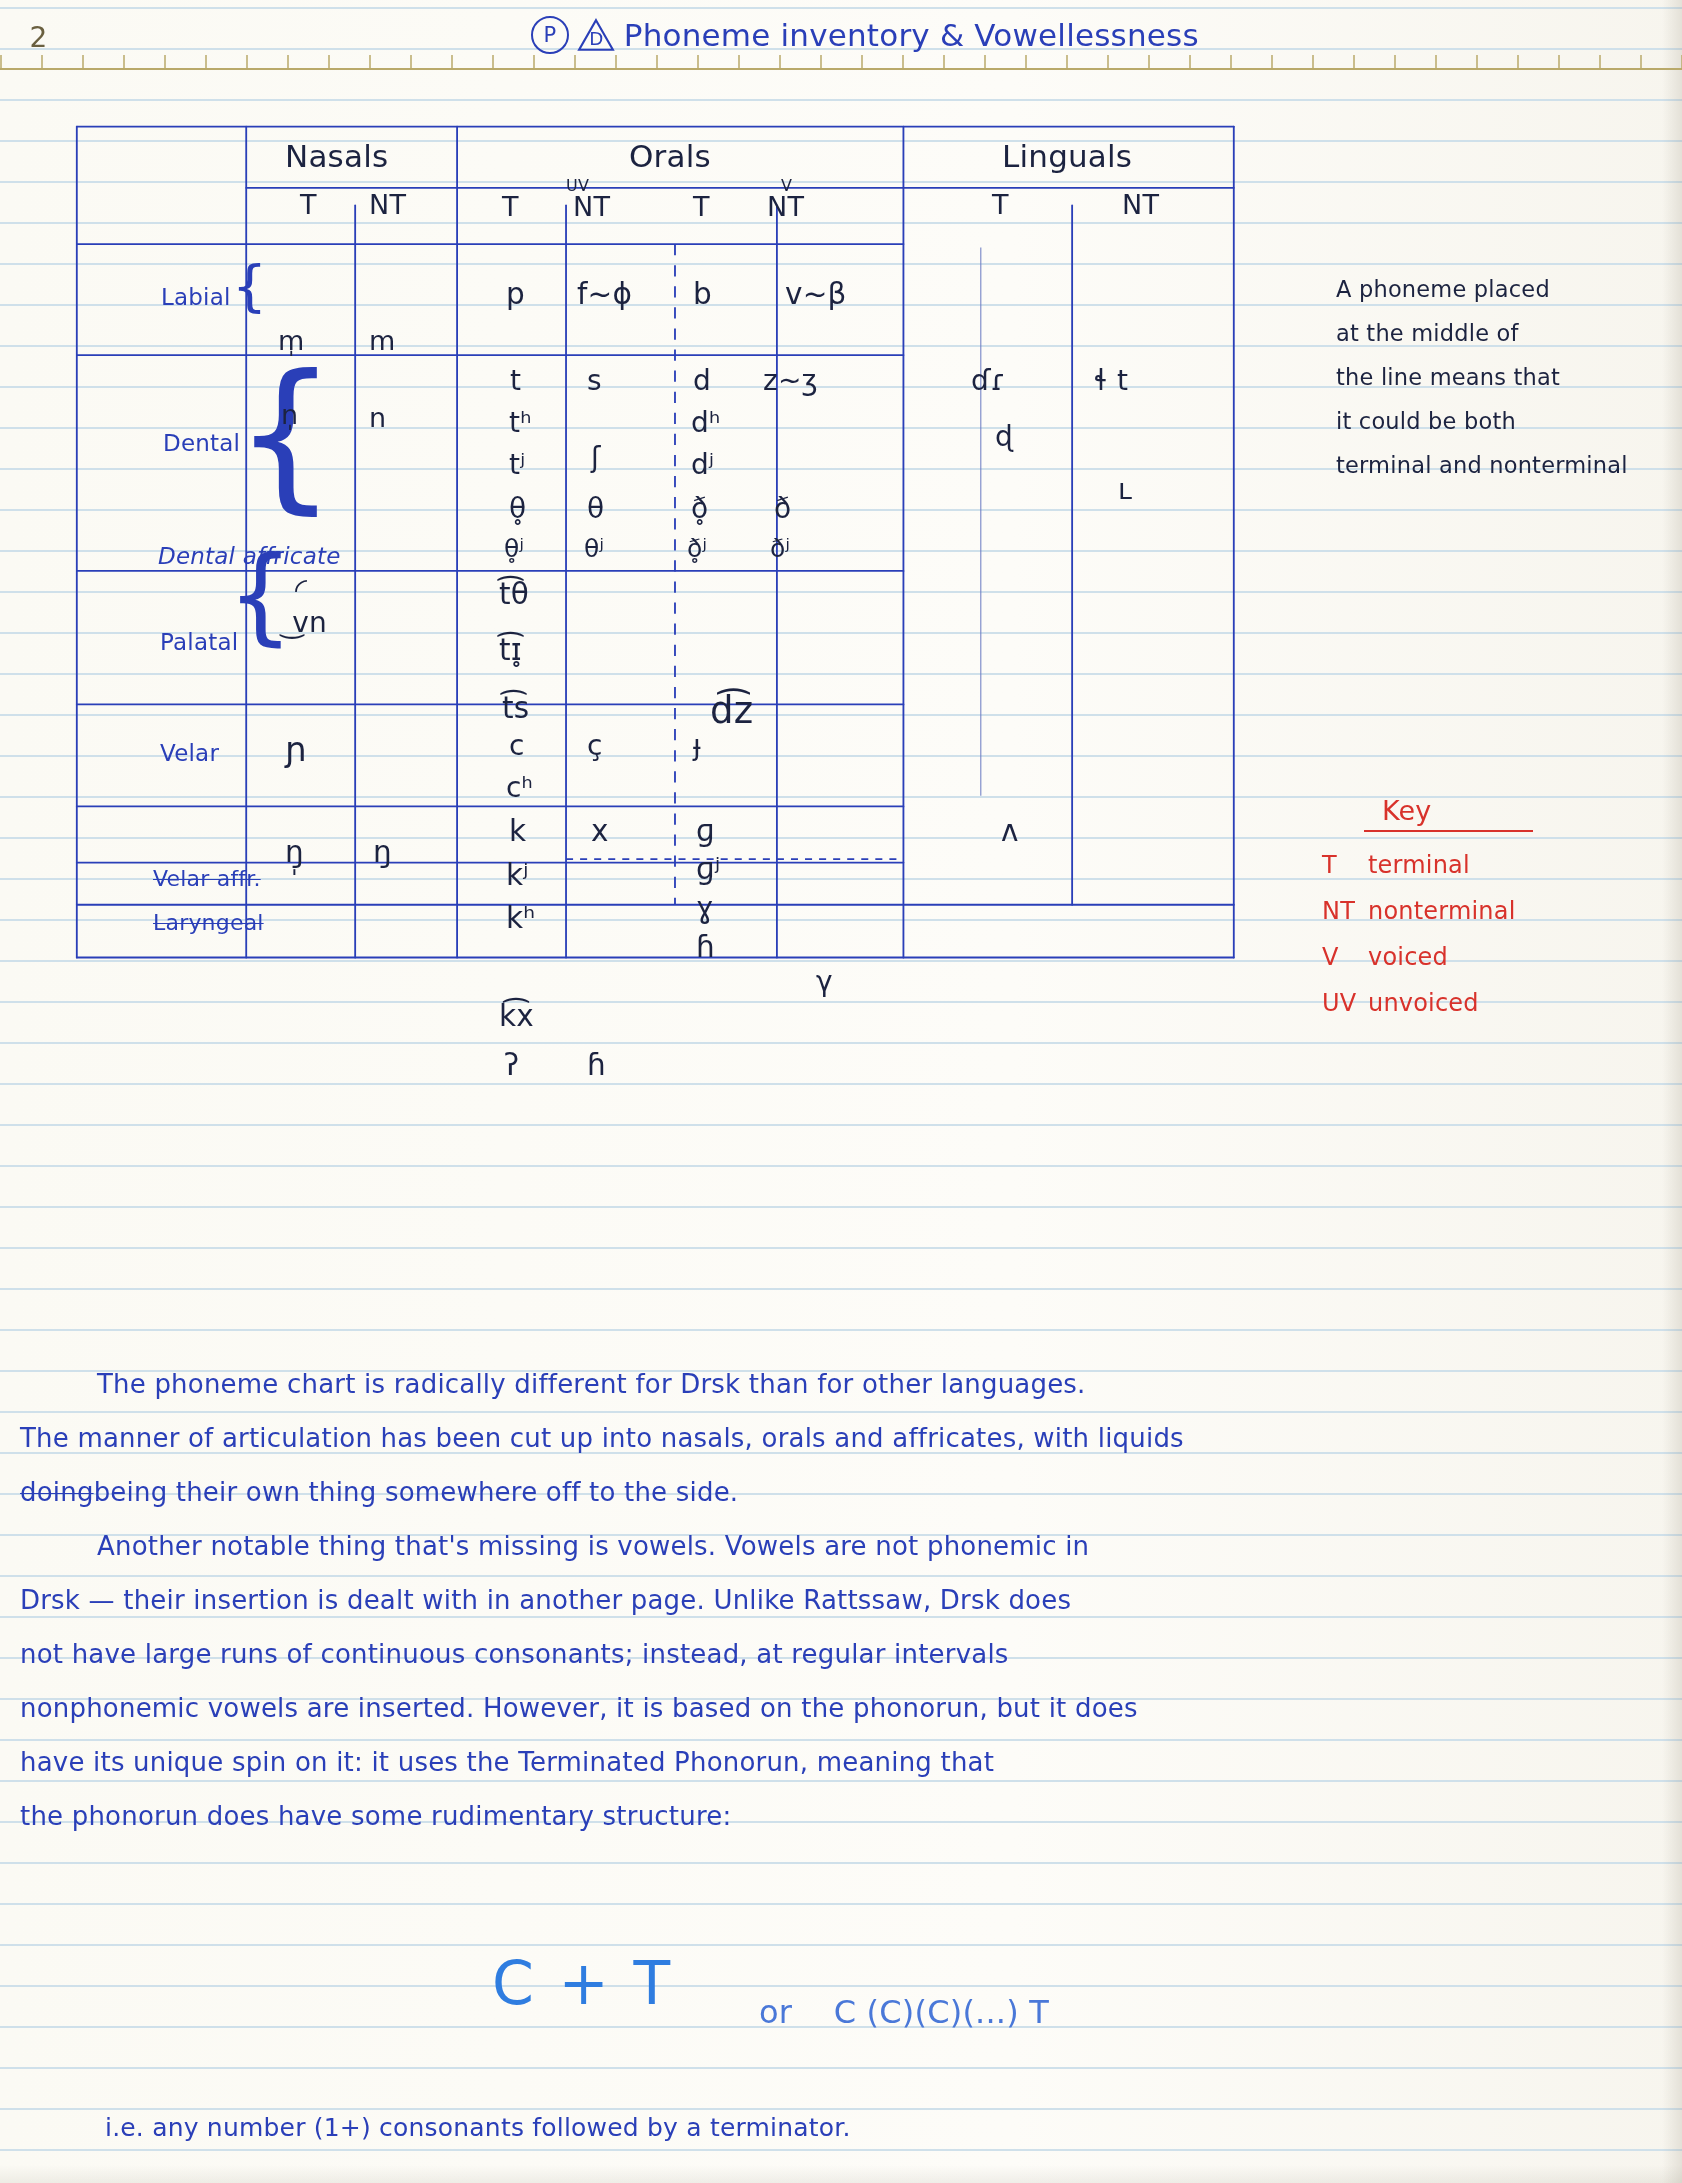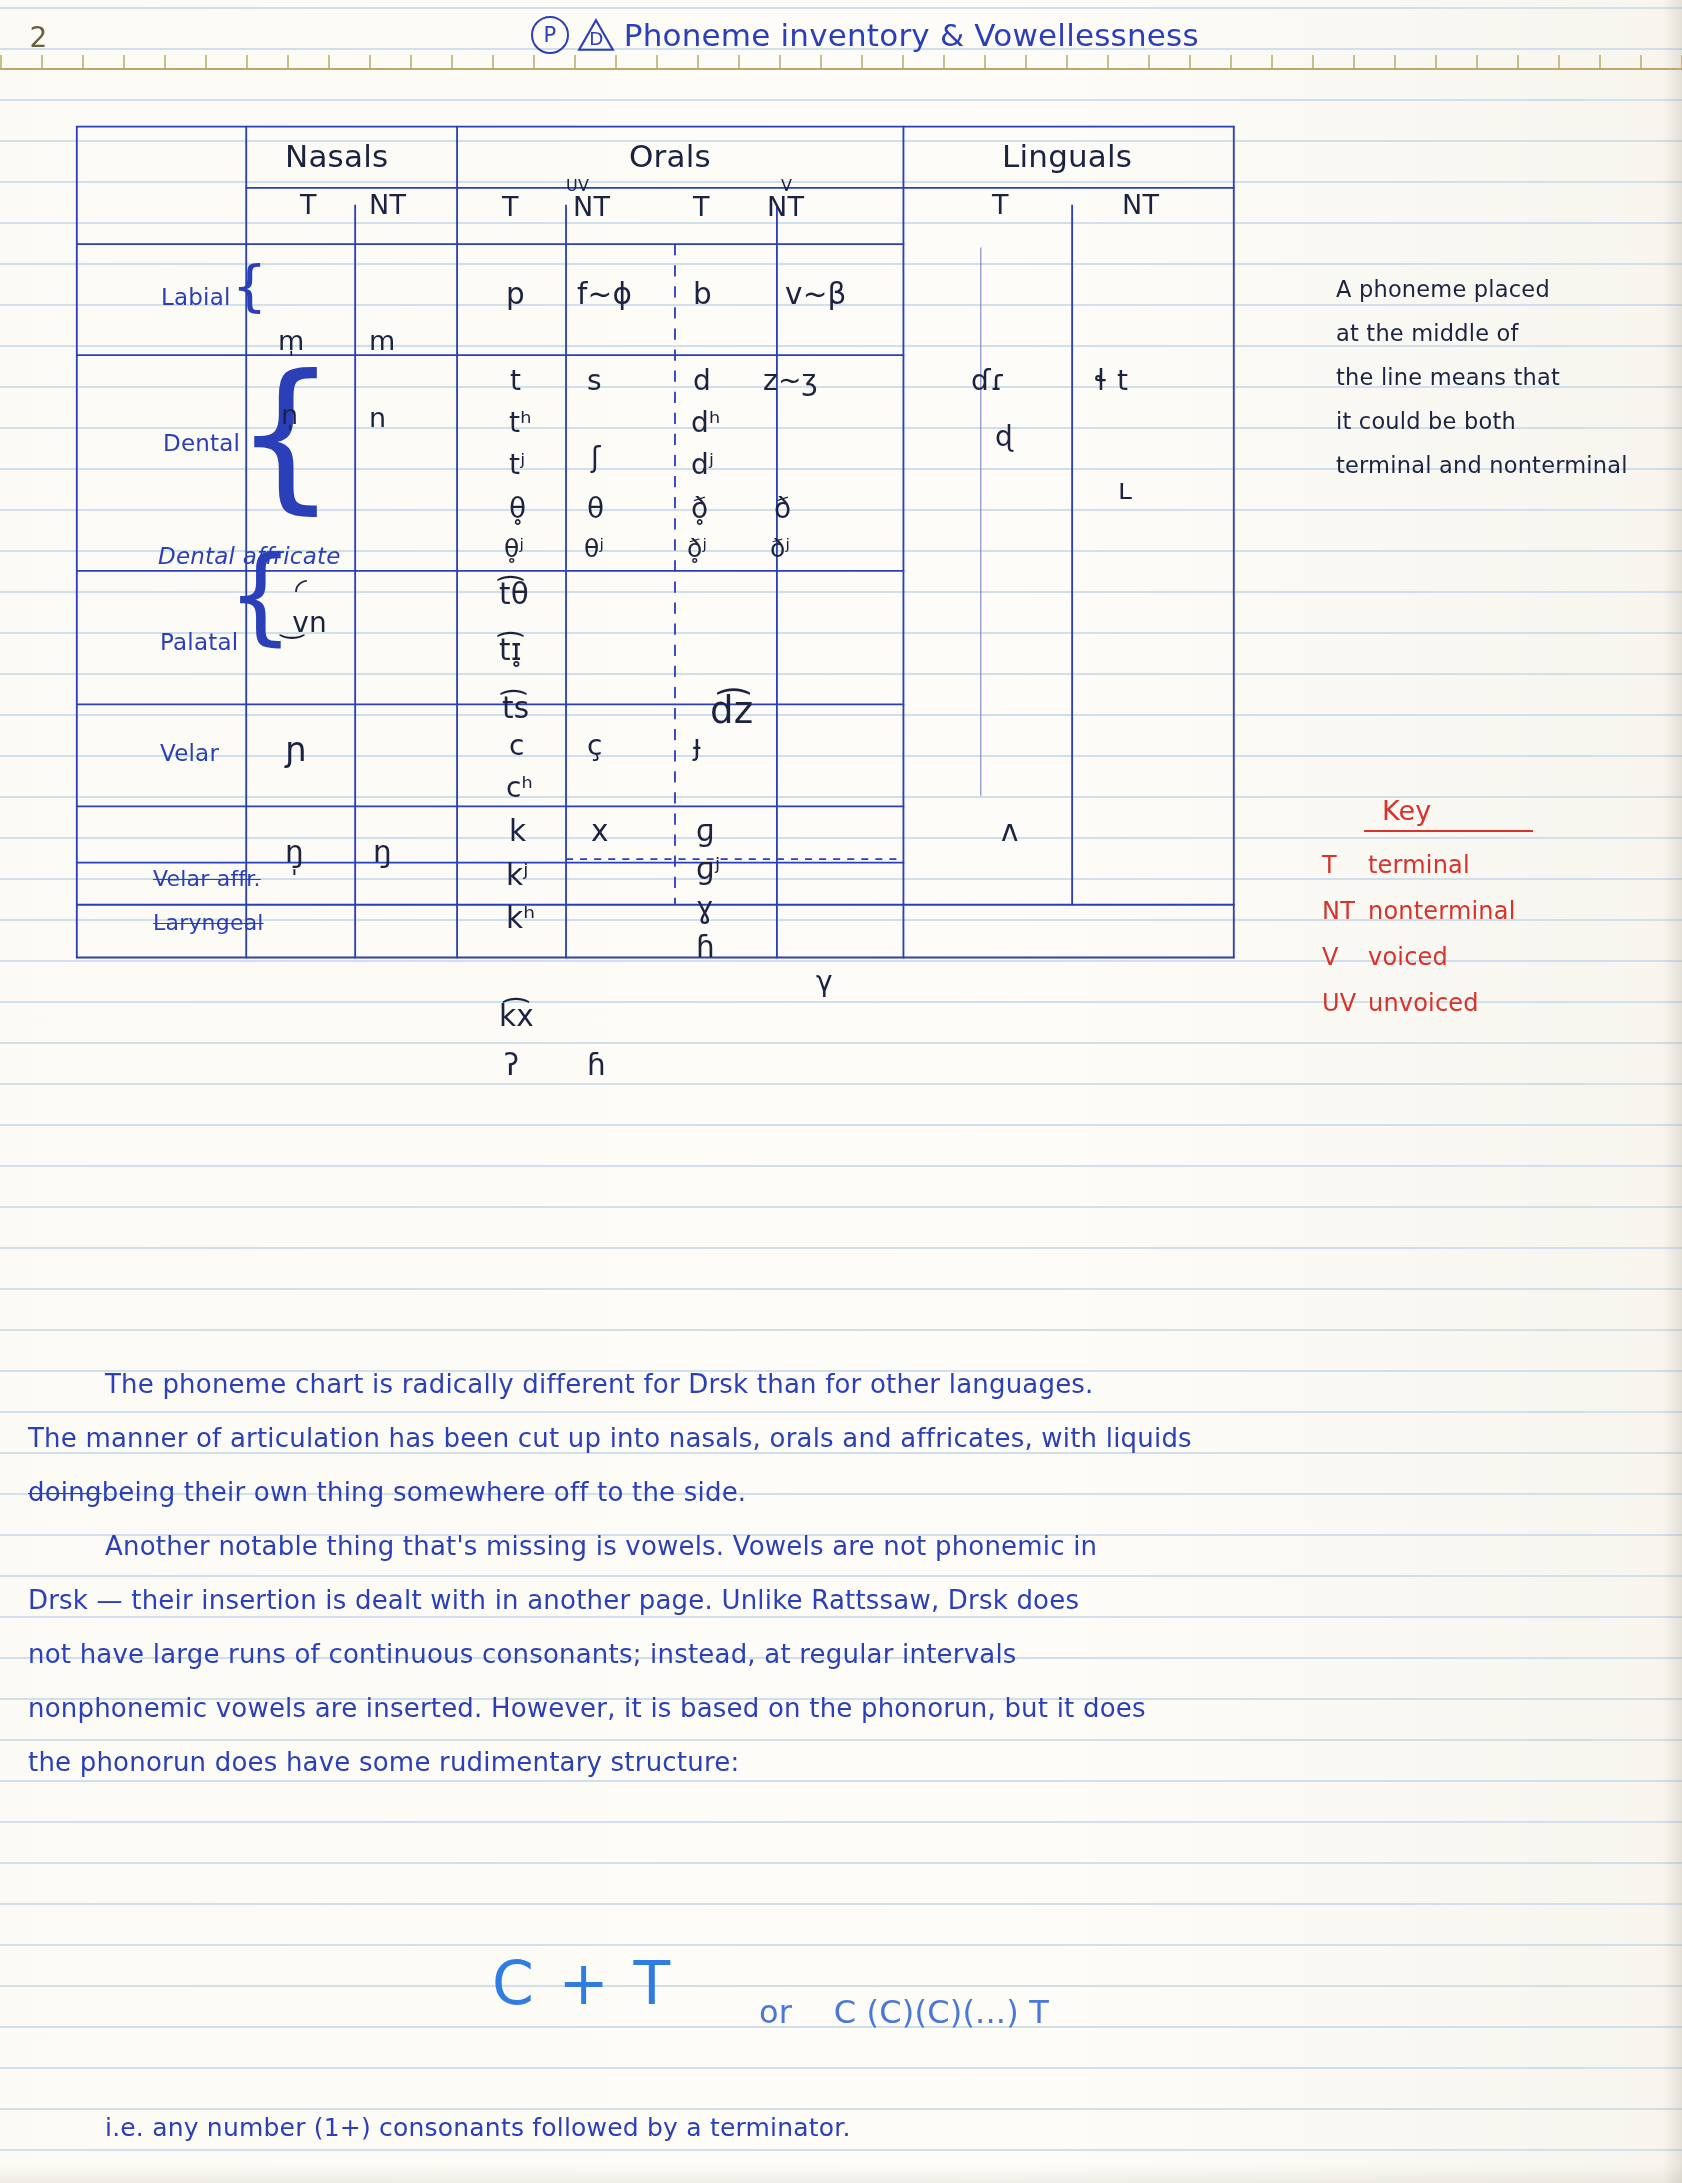--- a/index.html
+++ b/index.html
@@ -184,21 +184,21 @@
     color: #d8322b;
     font-size: 24px;
     line-height: 46px;
     white-space: nowrap;
   }
   .key-abbr { display: inline-block; width: 46px; }
 
   
   #prose {
     position: absolute;
-    left: 28px; top: 1357px;
+    left: 20px; top: 1357px;
     width: 1610px;
     color: #2a3fb8;
     font-size: 26px;
     line-height: 54px;
   }
   #prose .line { white-space: nowrap; }
   #prose .indent { padding-left: 77px; }
   .strk { text-decoration: line-through; text-decoration-thickness: 1.4px; }
 
   #formula-main {
@@ -425,20 +425,21 @@
   <div class="line indent">The   phoneme  chart   is  radically  different  for  Drsk  than  for  other  languages.</div>
   <div class="line">The manner of  articulation  has been cut up into  nasals,  orals and affricates, with liquids</div>
   <div class="line">
     <span class="strk">doing</span><span>being  their  own thing  somewhere  off  to the side.</span>
   </div>
 
   <div class="line indent">Another  notable  thing  that's missing  is  vowels.  Vowels  are  not  phonemic  in</div>
   <div class="line">Drsk — their  insertion  is  dealt with  in another  page.  Unlike  Rattssaw,  Drsk does</div>
   <div class="line">not have  large  runs  of  continuous  consonants;  instead,  at  regular  intervals</div>
   <div class="line">nonphonemic  vowels  are  inserted.  However,  it  is  based  on  the  phonorun,  but  it does</div>
+  <div class="line">have  its  unique  spin  on  it:  it  uses  the  Terminated  Phonorun,  meaning  that</div>
   <div class="line">the phonorun  does  have  some  rudimentary  structure:</div>
 </div>
 
 <div id="formula-main" class="hand">C + T</div>
 <div id="formula-alt" class="hand">
   <span>or</span>
   &nbsp;&nbsp;
   <span>C (C)(C)(...) T</span>
 </div>
 

